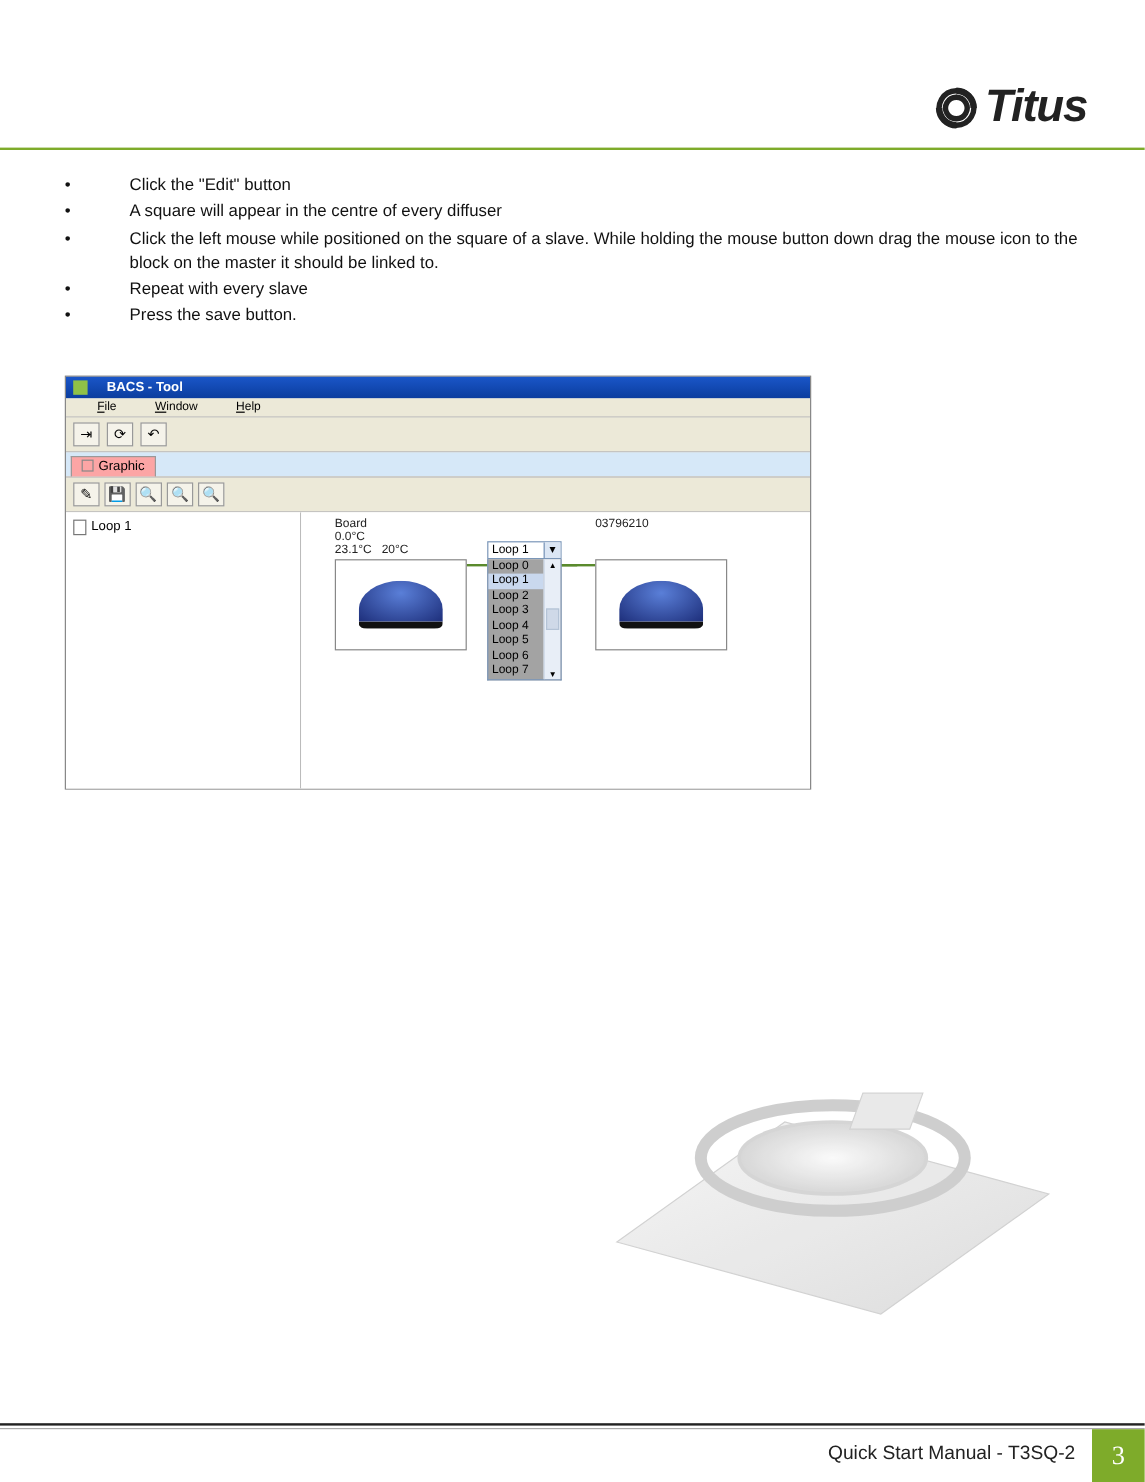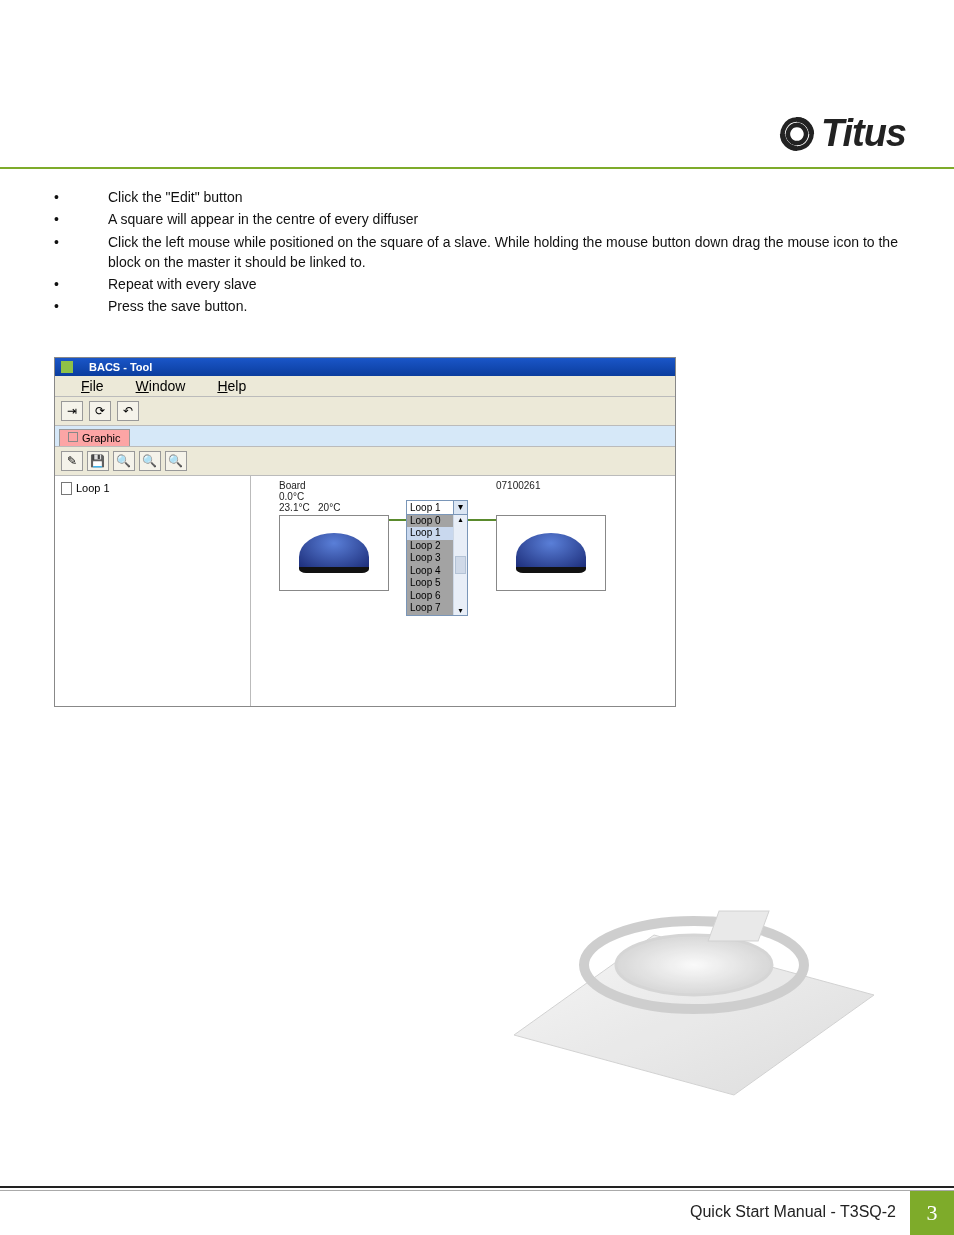--- a/index.html
+++ b/index.html
@@ -1,31 +1,31 @@
 <!DOCTYPE html>
 <html><head>
 <meta charset="utf-8">
 <style>
 * { margin: 0; padding: 0; box-sizing: border-box; }
 body { width: 954px; height: 1235px; background: #fff; font-family: Arial, sans-serif; position: relative; }
 .page { padding: 0 48px; }
-.header { padding-top: 112px; display: flex; justify-content: flex-end; align-items: center; }
+.header { padding-top: 68px; display: flex; justify-content: flex-end; align-items: center; }
 .brand { display: flex; align-items: center; gap: 6px; font-size: 38px; font-weight: bold; font-style: italic; color: #222; letter-spacing: -1px; }
 .brand-mark { width: 36px; height: 36px; }
 .hr-green { border: none; border-top: 2px solid #7eab2a; margin: 12px 0 0 0; width: 100%; }
 .section-title { font-family: "Times New Roman", serif; font-size: 26px; color: #333; margin-top: 24px; padding-bottom: 4px; border-bottom: 1px solid #999; }
 .instructions { margin-top: 18px; padding-left: 0; }
 .instructions li { list-style: none; display: flex; font-size: 14px; line-height: 1.45; color: #111; margin-bottom: 2px; }
 .instructions li .bullet { width: 60px; flex-shrink: 0; padding-left: 6px; }
 .instructions li .txt { flex: 1; }
 .screenshot { margin-top: 40px; margin-left: 6px; width: 622px; border: 1px solid #888; background: #e9e9e9; font-family: Tahoma, Arial, sans-serif; font-size: 11px; color: #000; }
 .ss-title { background: linear-gradient(#1a56c8, #0b3d9e); color: #fff; padding: 3px 6px; font-weight: bold; display: flex; align-items: center; gap: 16px; }
 .ss-title .ic { width: 12px; height: 12px; background: #8fc147; display: inline-block; }
 .ss-menu { background: #ece9d8; padding: 2px 6px; display: flex; gap: 12px; border-bottom: 1px solid #bbb; }
-.ss-menu span { font-size: 14px; padding-left: 20px; }
+.ss-menu span { font-size: 10px; padding-left: 20px; }
 .ss-menu span u { text-decoration: underline; }
 .ss-toolbar { background: #ece9d8; padding: 4px 6px; display: flex; gap: 6px; border-bottom: 1px solid #bbb; }
 .ss-btn { width: 22px; height: 20px; border: 1px solid #999; background: #f5f3ea; display: flex; align-items: center; justify-content: center; font-size: 12px; }
 .ss-tab { display: inline-flex; align-items: flex-start; gap: 4px; background: #fca5a5; border: 1px solid #999; border-bottom: none; padding: 2px 8px; margin-left: 4px; font-size: 11px; }
 .ss-tab .ic2 { width: 10px; height: 10px; border: 1px solid #888; display: inline-block; }
 .ss-tabrow { background: #d6e8f8; padding-top: 3px; }
 .ss-toolbar2 { background: #ece9d8; padding: 4px 6px; display: flex; gap: 4px; border-top: 1px solid #bbb; border-bottom: 1px solid #bbb; }
 .ss-body { display: flex; background: #fff; height: 230px; }
 .ss-side { width: 196px; border-right: 1px solid #bbb; background: #fff; padding: 6px; font-size: 11px; }
 .ss-side .tree-item { display: flex; align-items: center; gap: 4px; }
@@ -143,21 +143,21 @@
             <span>0.0°C</span><br>
             <span>23.1°C</span>&nbsp;&nbsp;&nbsp;<span>20°C</span>
           </div>
           <div class="box">
               <div class="hat"></div>
             </div>
         </div>
 
         <div class="diffuser" style="left:245px; top:4px;">
           <div class="lbl">
-            <span>07100261</span><br>&nbsp;<br>&nbsp;
+            <span>03796210</span><br>&nbsp;<br>&nbsp;
           </div>
           <div class="box">
               <div class="hat"></div>
             </div>
         </div>
 
         <div class="dropdown">
           <div class="dd-head">
             <div class="sel">Loop 1</div>
             <div class="ar">▾</div>

